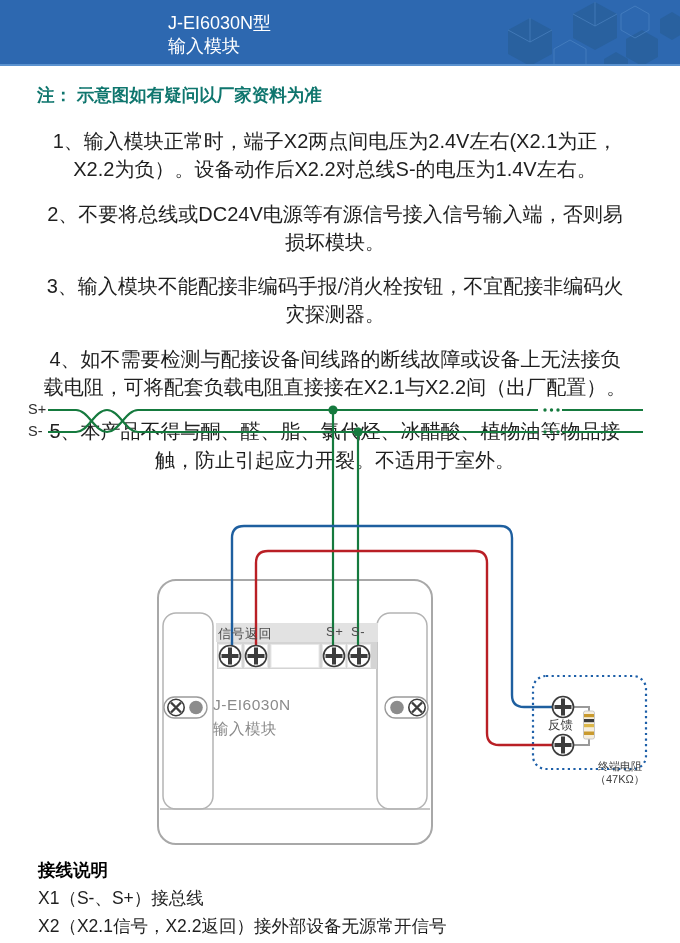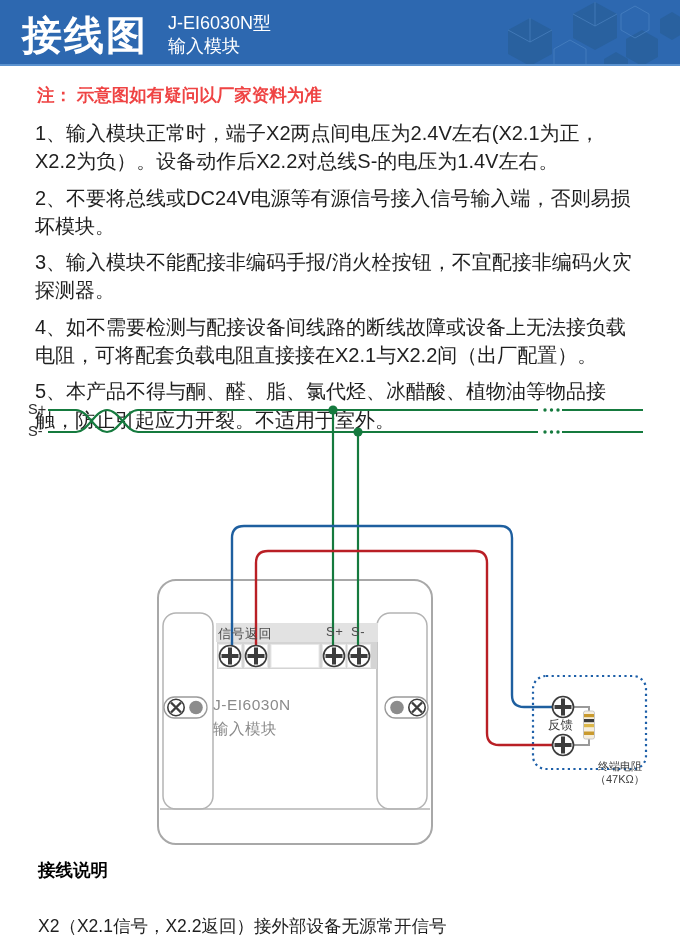--- a/index.html
+++ b/index.html
@@ -6,25 +6,25 @@
   body{font-family:"Liberation Sans","DejaVu Sans",sans-serif;}
   .page{position:relative;width:680px;height:943px;background:#fff;overflow:hidden;}
 
   
   .header{position:absolute;left:0;top:0;width:680px;height:64px;background:#2d68b0;border-bottom:2px solid #5b92cf;}
   .header .deco{position:absolute;right:0;top:0;height:64px;width:300px;}
   .title{position:absolute;left:22px;top:8px;color:#fff;font-size:40px;font-weight:700;letter-spacing:2px;}
   .subtitle{position:absolute;left:168px;top:12px;color:#fff;font-size:18px;line-height:23px;}
 
   
-  .note{position:absolute;left:37px;top:83px;color:#ef4444;font-size:17.5px;font-weight:700;}
+  .note{position:absolute;left:37px;top:83px;color:#0f766e;font-size:17.5px;font-weight:700;}
 
   
   .instructions{position:absolute;left:27px;top:111px;width:616px;color:#1f1f1f;font-size:20px;line-height:28.3px;}
-  .instructions p{margin:8px;}
+  .instructions p{margin:16px;text-align:center;}
 
   
   .diagram{position:absolute;left:0;top:395px;width:680px;height:455px;}
   .diagram svg{position:absolute;left:0;top:0;}
   .dlabel{position:absolute;color:#333;}
   .bus-label{font-size:14.5px;color:#2f2f2f;}
   .term-label{font-size:13px;color:#4a4a4a;letter-spacing:0.5px;}
   .module-name{position:absolute;left:213px;width:164px;color:#8b8b8b;font-size:15.5px;letter-spacing:0.5px;}
   .fb-label{font-size:12.5px;color:#3f3f3f;}
   .res-label{font-size:11px;color:#3f3f3f;line-height:13px;margin-top:48px;}
@@ -48,21 +48,20 @@
         <polygon points="292,12 304,19 304,33 292,40 280,33 280,19"></polygon>
         <polygon points="236,52 248,59 248,71 236,78 224,71 224,59"></polygon>
       </g>
       <g fill="none" stroke="#4f86c4" stroke-width="0.8" opacity="0.8">
         <polygon points="190,40 206,49 206,67 190,76 174,67 174,49"></polygon>
         <polygon points="255,6 269,14 269,30 255,38 241,30 241,14"></polygon>
         <path d="M215,2 L215,26 M193,14 L215,26 L237,14"></path>
         <path d="M150,18 L150,42 M128,30 L150,42 L172,30"></path>
       </g>
     </svg>
-    <div class="title">接线图</div>
     <div class="subtitle">
       <div>J-EI6030N型</div>
       <div>输入模块</div>
     </div>
   </div>
 
   <div class="note">注：  示意图如有疑问以厂家资料为准</div>
 
   <div class="instructions">
     <p>1、输入模块正常时，端子X2两点间电压为2.4V左右(X2.1为正，X2.2为负）。设备动作后X2.2对总线S-的电压为1.4V左右。</p>
@@ -183,15 +182,16 @@
 
     <div class="module-name" style="top:301px;">J-EI6030N</div>
     <div class="module-name" style="top:324px;">输入模块</div>
 
     <div class="dlabel fb-label" style="left:548px;top:322px;">反馈</div>
     <div class="dlabel res-label" style="left:598px;top:317px;">终端电阻</div>
     <div class="dlabel res-label" style="left:595px;top:330px;text-align:center;">（47KΩ）</div>
   </div>
 
   <div class="legend-title">接线说明</div>
+  <div class="legend-line1">X1（S-、S+）接总线</div>
   <div class="legend-line2">X2（X2.1信号，X2.2返回）接外部设备无源常开信号</div>
 
 </div>
 
 </body></html>

